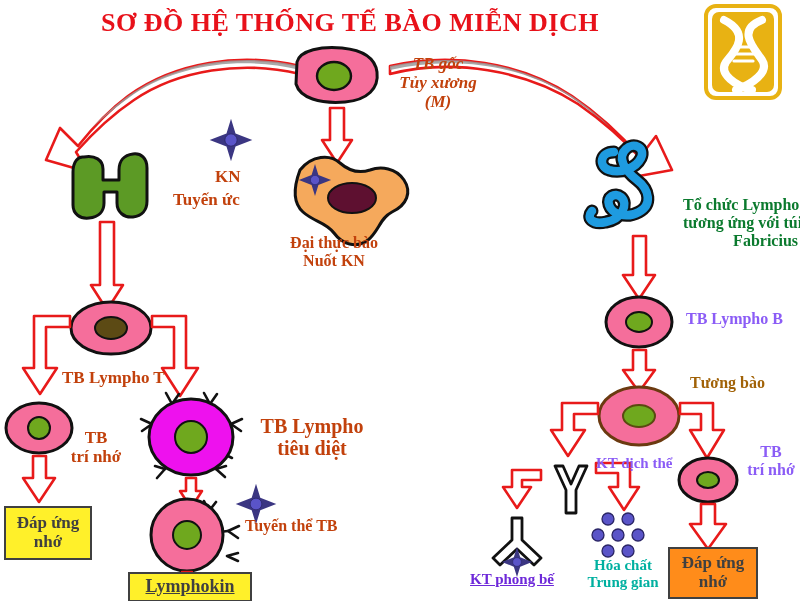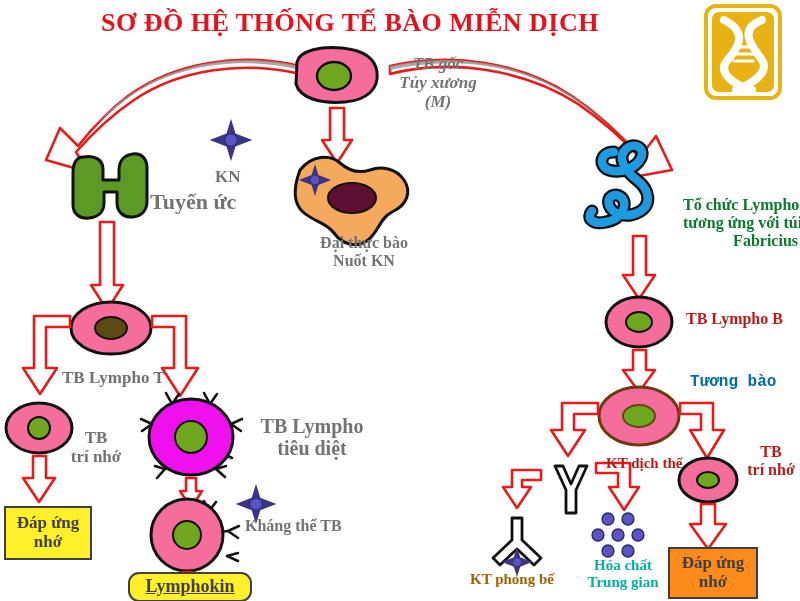--- a/index.html
+++ b/index.html
@@ -2,32 +2,32 @@
 <html><head>
 <meta charset="utf-8">
 <style>
   html,body{margin:0;padding:0;background:#fff;}
   body{font-family:"Liberation Serif",serif;}
   #stage{position:relative;width:800px;height:601px;background:#ffffff;overflow:hidden;}
   #stage > svg#art{position:absolute;left:0;top:0;width:800px;height:601px;}
   .lab{position:absolute;font-family:"Liberation Serif",serif;font-weight:bold;line-height:1.12;white-space:pre;}
   .title{left:0;top:8px;width:700px;text-align:center;color:#E8111A;font-size:26px;letter-spacing:.5px;
          font-family:"Liberation Serif",serif;font-weight:bold;}
-  .blk{color:#737373;}
+  .blk{color:#c2410c;}
   .ital{font-style:italic;}
   .grn{color:#0B7A2E;}
-  .crim{color:#b91c1c;}
-  .org{color:#0369a1;font-family:Liberation Mono, monospace;}
+  .crim{color:#8b5cf6;}
+  .org{color:#a16207;}
   .teal{color:#00B0A0;}
-  .gry{color:#a16207;}
+  .gry{color:#6d28d9;text-decoration:underline;}
   .box{position:absolute;border:2px solid #404040;display:flex;align-items:center;justify-content:center;
        text-align:center;font-weight:bold;color:#404040;font-family:"Liberation Serif",serif;line-height:1.1;}
   .box.yel{background:#FFF02A;}
   .box.orangebx{background:#FF8C1A;}
-  .ul{text-decoration:underline;border-radius:11px;}
+  .ul{text-decoration:underline;}
 </style>
 </head>
 <body>
 
 <div id="stage">
 
   <div class="lab title">SƠ ĐỒ HỆ THỐNG TẾ BÀO MIỄN DỊCH</div>
 
   <svg id="art" viewBox="0 0 800 601">
     <defs>
@@ -241,44 +241,44 @@
       </g>
     </g>
   </svg>
 
   <div class="lab blk ital" style="left:388px;top:54px;font-size:17px;text-align:center;width:100px;">TB gốc
 Tủy xương
 (M)</div>
 
   <div class="lab blk" style="left:215px;top:167px;font-size:17px;text-align:center;">KN</div>
 
-  <div class="lab blk" style="left:150px;top:190px;font-size:22px;">Tuyến ức</div>
-
-  <div class="lab blk" style="left:304px;top:234px;font-size:16px;text-align:center;width:120px;">Đại thực bào
+  <div class="lab blk" style="left:150px;top:190px;font-size:17px;padding-left:23px;">Tuyến ức</div>
+
+  <div class="lab blk" style="left:274px;top:234px;font-size:16px;text-align:center;width:120px;">Đại thực bào
 Nuốt KN</div>
 
   <div class="lab grn" style="left:683px;top:196px;font-size:16px;text-align:right;width:115px;">Tổ chức Lympho
 tương ứng với túi
 Fabricius</div>
 
   <div class="lab blk" style="left:62px;top:368px;font-size:17px;">TB Lympho T</div>
 
   <div class="lab blk" style="left:68px;top:428px;font-size:17px;text-align:center;width:56px;">TB
 trí nhớ</div>
 
   <div class="lab blk" style="left:258px;top:415px;font-size:20px;text-align:center;width:108px;">TB Lympho
 tiêu diệt</div>
 
-  <div class="lab blk" style="left:245px;top:517px;font-size:16px;">Kháng thể TB</div>
+  <div class="lab blk" style="left:245px;top:517px;font-size:16px;">Tuyến thể TB</div>
 
   <div class="lab crim" style="left:686px;top:310px;font-size:16px;">TB Lympho B</div>
 
   <div class="lab org" style="left:690px;top:374px;font-size:16px;">Tương bào</div>
 
-  <div class="lab crim" style="left:596px;top:455px;font-size:15px;margin-left:10px;">KT dịch thể</div>
+  <div class="lab crim" style="left:596px;top:455px;font-size:15px;">KT dịch thể</div>
 
   <div class="lab gry" style="left:470px;top:571px;font-size:15px;">KT phong bế</div>
 
   <div class="lab teal" style="left:578px;top:557px;font-size:15px;text-align:center;width:90px;">Hóa chất
 Trung gian</div>
 
   <div class="lab crim" style="left:746px;top:443px;font-size:16px;text-align:center;width:50px;">TB
 trí nhớ</div>
 
   <div class="box yel" style="left:4px;top:506px;width:84px;height:50px;font-size:17px;">

